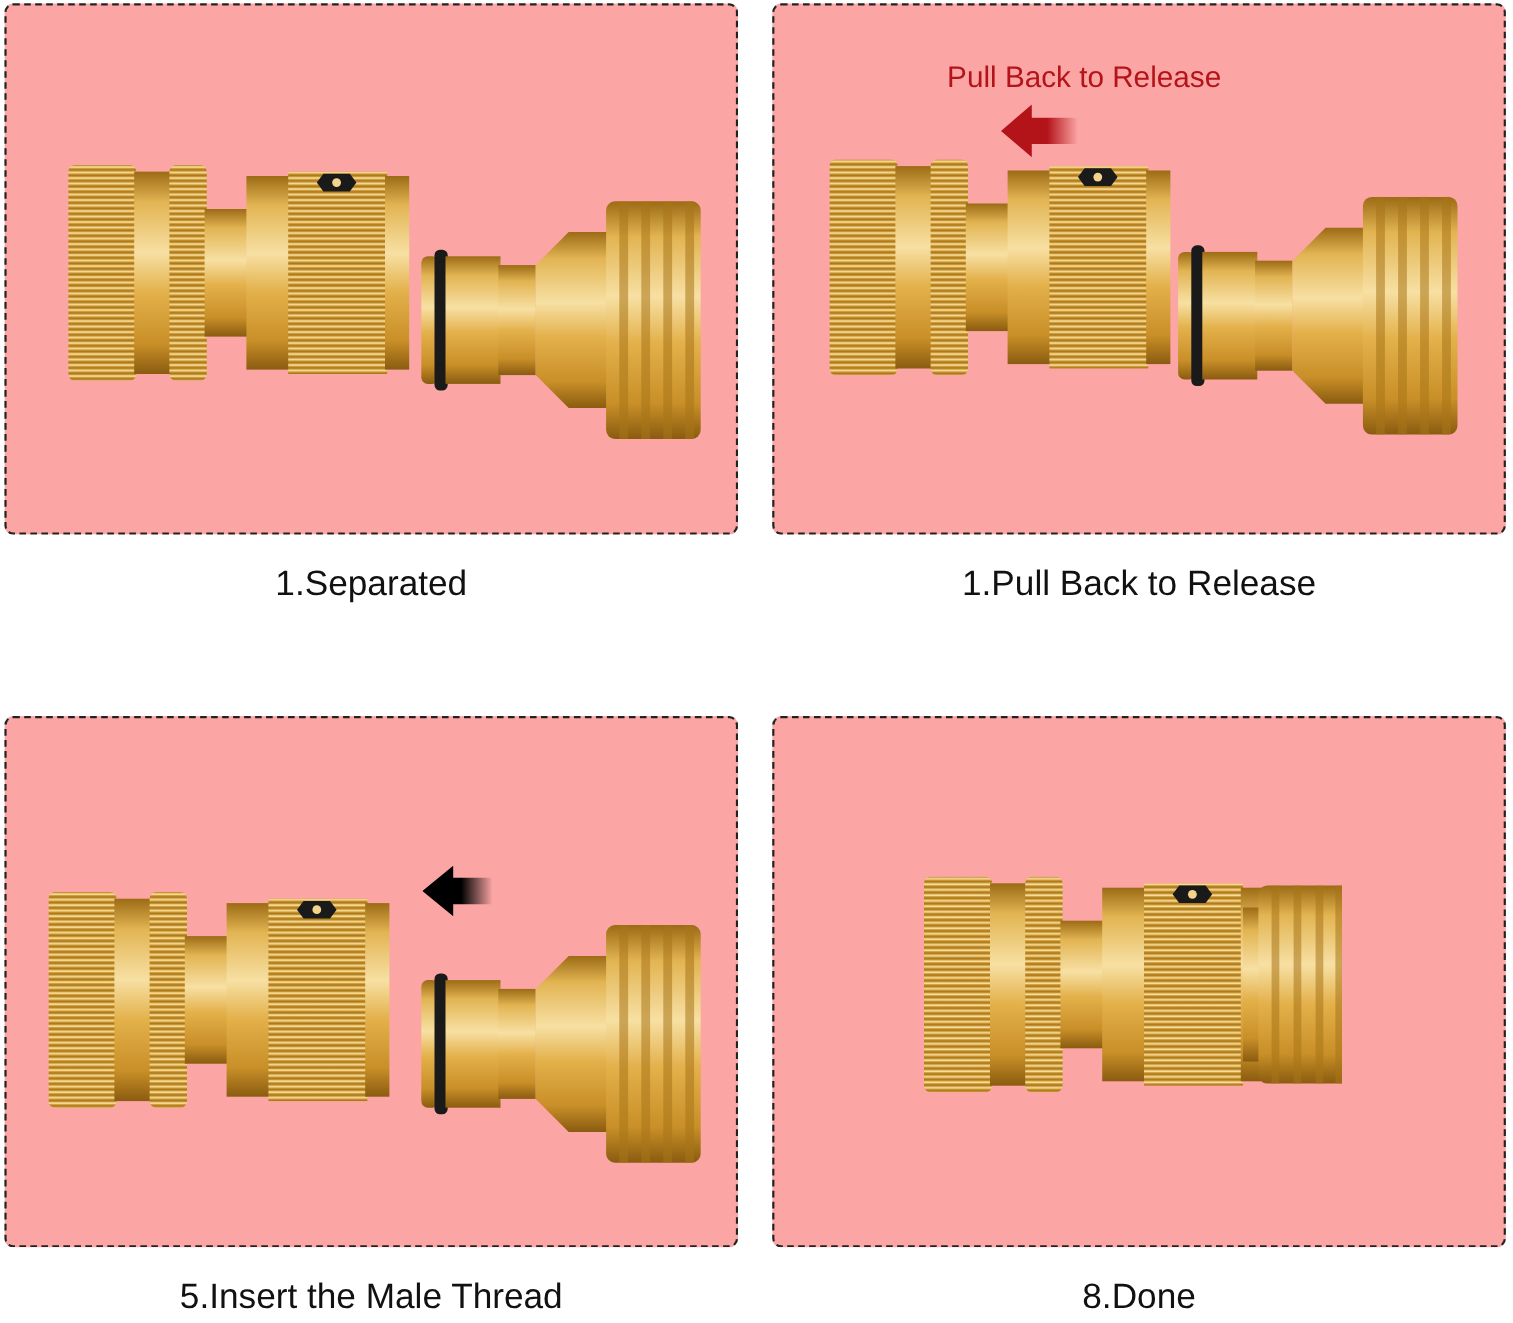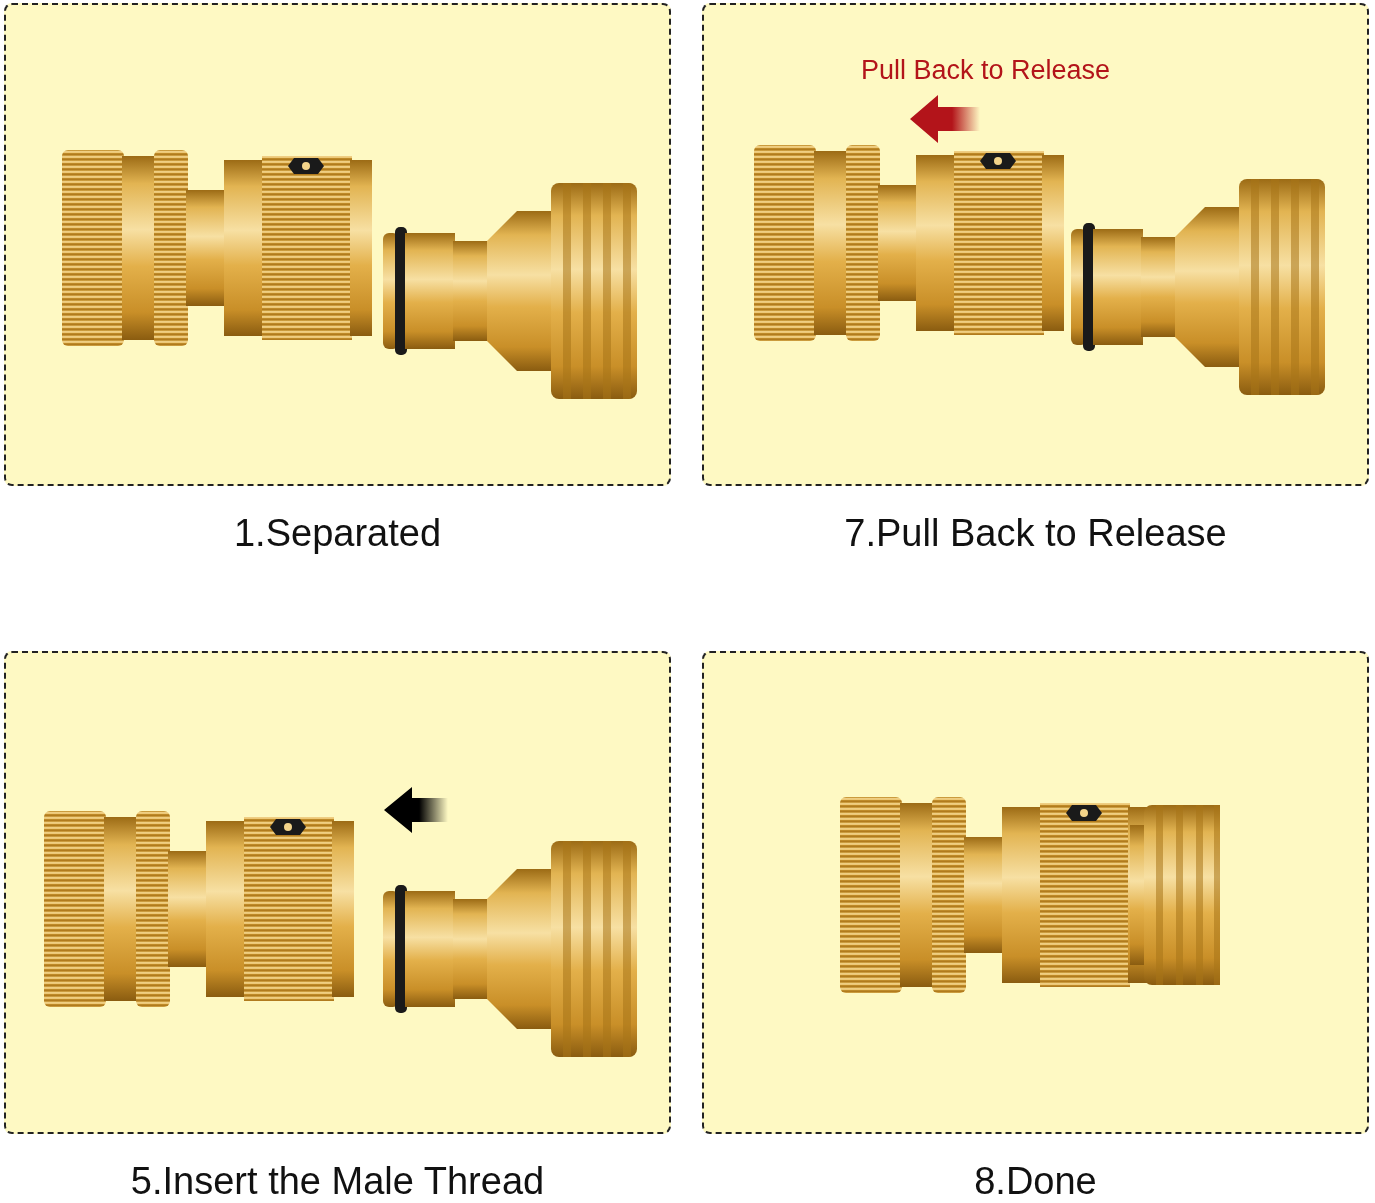--- a/index.html
+++ b/index.html
@@ -1,18 +1,18 @@
 <!DOCTYPE html>
 <html><head>
 <meta charset="utf-8">
 <style>
   html,body{margin:0;padding:0;background:#ffffff;}
   body{width:1375px;height:1203px;position:relative;overflow:hidden;font-family:"Liberation Sans",sans-serif;}
-  .panel{position:absolute;border:2px dashed #222;border-radius:8px;box-sizing:border-box;background:#fef9c3;}
-  .caption{position:absolute;font-size:38px;color:#111;text-align:center;white-space:nowrap;}
+  .panel{position:absolute;border:2px dashed #222;border-radius:8px;box-sizing:border-box;background:#fca5a5;}
+  .caption{position:absolute;font-size:32px;color:#111;text-align:center;white-space:nowrap;}
   .fitting{position:absolute;}
   .hint{position:absolute;font-size:27px;color:#b3141a;white-space:nowrap;}
   svg{display:block;}
 </style>
 </head>
 <body>
 
 <svg width="0" height="0" style="position:absolute">
   <defs>
     <linearGradient id="brass" x1="0" y1="0" x2="0" y2="1">
@@ -92,21 +92,21 @@
     <svg width="330" height="200">
         <use href="#female" transform="translate(0,0)"></use>
       </svg>
   </div>
   <div class="fitting" style="left:362px;top:172px;">
     <svg width="270" height="220" viewBox="0 -30 260 220">
         <use href="#male"></use>
       </svg>
   </div>
 </div>
-<div class="caption" style="left:702px;top:512px;width:667px;">7.Pull Back to Release</div>
+<div class="caption" style="left:702px;top:512px;width:667px;">1.Pull Back to Release</div>
 
 <div class="panel" style="left:4px;top:651px;width:667px;height:483px;">
   <div class="fitting" style="left:378px;top:134px;">
     <svg width="64" height="46">
         <path d="M0 23 L28 0 L28 11 L64 11 L64 35 L28 35 L28 46 Z" fill="url(#blackfade)"></path>
       </svg>
   </div>
   <div class="fitting" style="left:38px;top:158px;">
     <svg width="330" height="200">
         <use href="#female"></use>

